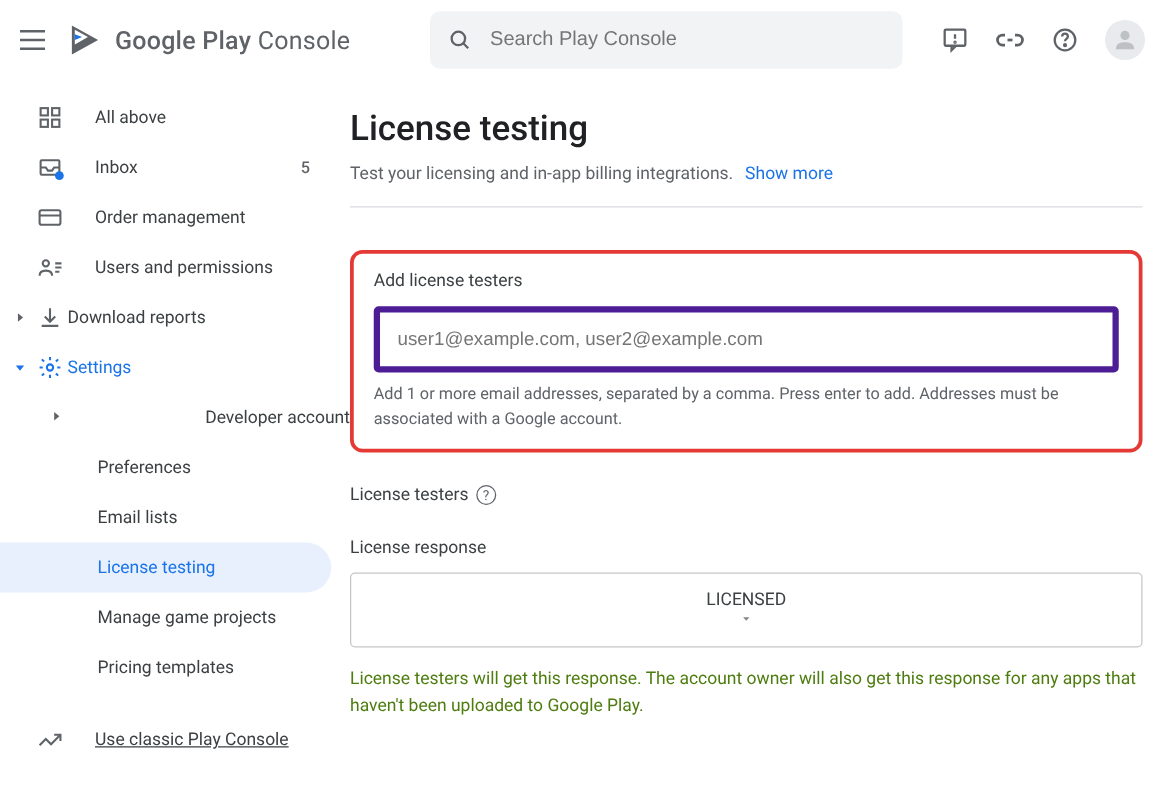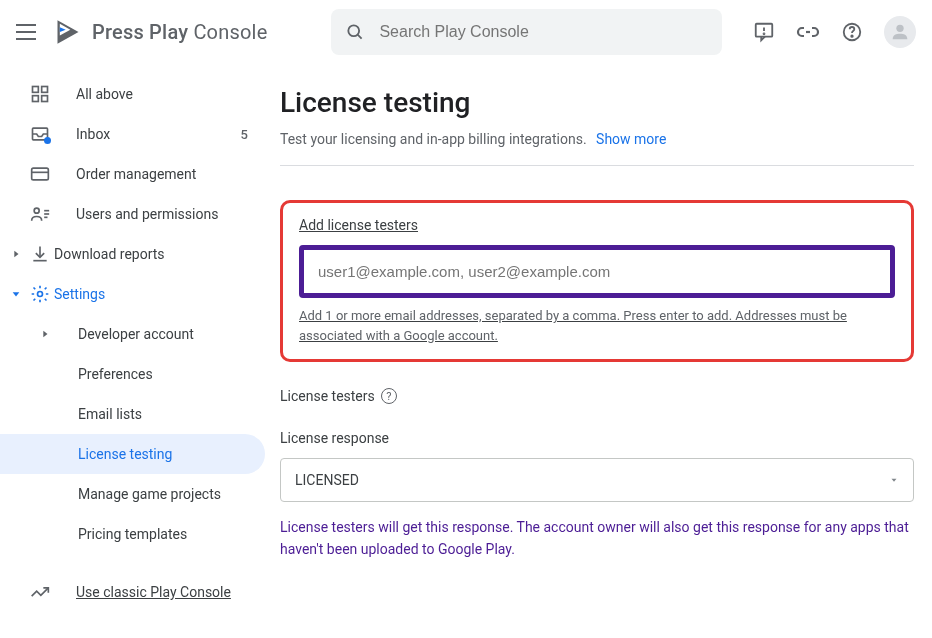--- a/index.html
+++ b/index.html
@@ -30,63 +30,63 @@
     .sidebar { width: 280px; padding-top: 10px; }
     .nav-item { display: flex; align-items: center; height: 40px; padding: 0 12px 0 28px; gap: 24px; font-size: 14px; cursor: pointer; color: #3c4043; }
     .nav-item .icon { width: 24px; height: 24px; display: flex; align-items: center; justify-content: center; color: #5f6368; }
     .nav-item.with-chevron { padding-left: 6px; gap: 2px; }
     .nav-item .chevron { width: 20px; display: flex; align-items: center; justify-content: center; }
     .nav-item.active { color: #1a73e8; }
     .nav-item.active .icon { color: #1a73e8; }
     .nav-item .badge { margin-left: auto; margin-right: 20px; font-size: 13px; color: #5f6368; font-weight: 500; }
     .nav-sub { padding-left: 78px; }
     .nav-sub .nav-subitem { display: flex; align-items: center; height: 40px; font-size: 14px; cursor: pointer; color: #3c4043; }
-    .nav-sub .nav-subitem.with-chevron { padding-left: 0; margin-left: -38px; }
+    .nav-sub .nav-subitem.with-chevron { padding-left: 0; margin-left: -38px; justify-content: space-between; }
     .nav-sub .nav-subitem .chevron { width: 20px; margin-right: 18px; }
     .nav-sub .nav-subitem.active { background: #e8f0fe; color: #1a73e8; border-radius: 0 20px 20px 0; padding-right: 20px; margin-left: -78px; padding-left: 78px; width: 265px; }
     .nav-bottom { margin-top: 18px; text-decoration: underline; }
     .inbox-icon-wrap { position: relative; }
     .inbox-dot { position: absolute; bottom: 2px; right: 1px; width: 7px; height: 7px; background: #1a73e8; border-radius: 50%; }
     
     
     .main { flex: 1; padding: 22px 18px 0 0; }
     .page-title { font-size: 28px; font-weight: 500; color: #202124; margin-bottom: 12px; }
     .page-subtitle { font-size: 14px; color: #5f6368; border-bottom: 1px solid #dadce0; padding-bottom: 18px; }
     .page-subtitle a { color: #1a73e8; text-decoration: none; margin-left: 6px; }
     
     .section { margin-top: 44px; }
-    .section.highlight { border: 3px solid #e53935; border-radius: 10px; padding: 14px 16px 14px 16px; margin-top: 34px; text-decoration: underline; }
+    .section.highlight { border: 3px solid #e53935; border-radius: 10px; padding: 14px 16px 14px 16px; margin-top: 34px; }
     .field-label { font-size: 14px; color: #3c4043; margin-bottom: 12px; display: flex; align-items: center; gap: 6px; }
     .field-label .help { width: 16px; height: 16px; border: 1.5px solid #5f6368; border-radius: 50%; display: inline-flex; align-items: center; justify-content: center; font-size: 11px; color: #5f6368; }
     .text-input { width: 100%; border: 5px solid #4c1d95; border-radius: 4px; padding: 13px 14px; font-size: 15px; color: #5f6368; outline: none; }
     .helper-text { font-size: 13px; color: #5f6368; margin-top: 8px; line-height: 1.5; }
     .placeholder-box { width: 100%; border: 1px solid #dadce0; border-radius: 4px; padding: 13px 14px; font-size: 13px; color: #5f6368; text-align: center; }
     
-    .select-box { width: 100%; border: 1px solid #c4c7c5; border-radius: 4px; padding: 13px 14px; font-size: 14px; color: #3c4043; display: flex; justify-content: space-between; align-items: center; cursor: pointer; }
+    .select-box { width: 100%; border: 1px solid #c4c7c5; border-radius: 4px; padding: 13px 14px; font-size: 14px; color: #3c4043; display: flex; justify-content: space-between; align-items: center; cursor: pointer; flex-direction: column; }
     .select-box .caret { color: #80868b; }
-    .response-desc { font-size: 14px; color: #4c1d95; margin-top: 14px; line-height: 1.6; }
+    .response-desc { font-size: 14px; color: #4d7c0f; margin-top: 14px; line-height: 1.6; }
     
     .section.tight { margin-top: 26px; }
   </style>
 </head>
 <body>
 
 <div class="topbar">
   <div class="menu-icon">
     <span></span>
       <span></span>
       <span></span>
   </div>
   <div class="logo">
     <svg class="logo-mark" viewBox="0 0 24 24">
         <polygon points="3,2 3,22 21,12" fill="#5f6368"></polygon>
         <polygon points="5,5 5,15 14,10" fill="#fff"></polygon>
         <path d="M5 8 L10 10 L5 12 Z" fill="#1a73e8"></path>
       </svg>
-    <span class="logo-text"><strong>Press Play</strong> <span>Console</span></span>
+    <span class="logo-text"><strong>Google Play</strong> <span>Console</span></span>
   </div>
   <div class="search-bar">
     <svg class="search-icon" width="22" height="22" viewBox="0 0 24 24" fill="none" stroke="#5f6368" stroke-width="2.2">
         <circle cx="10.5" cy="10.5" r="6.5"></circle>
         <line x1="20" y1="20" x2="15.2" y2="15.2"></line>
       </svg>
     <input type="text" placeholder="Search Play Console" style="">
   </div>
   <div class="topbar-right">
     <div class="topbar-icon">

